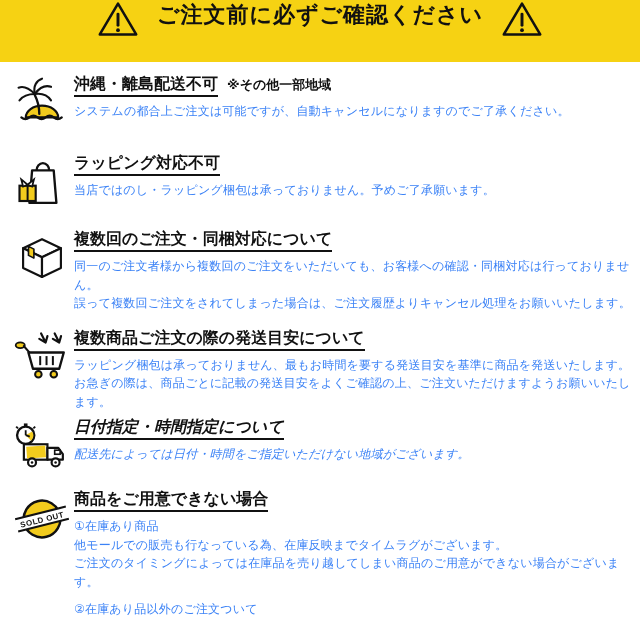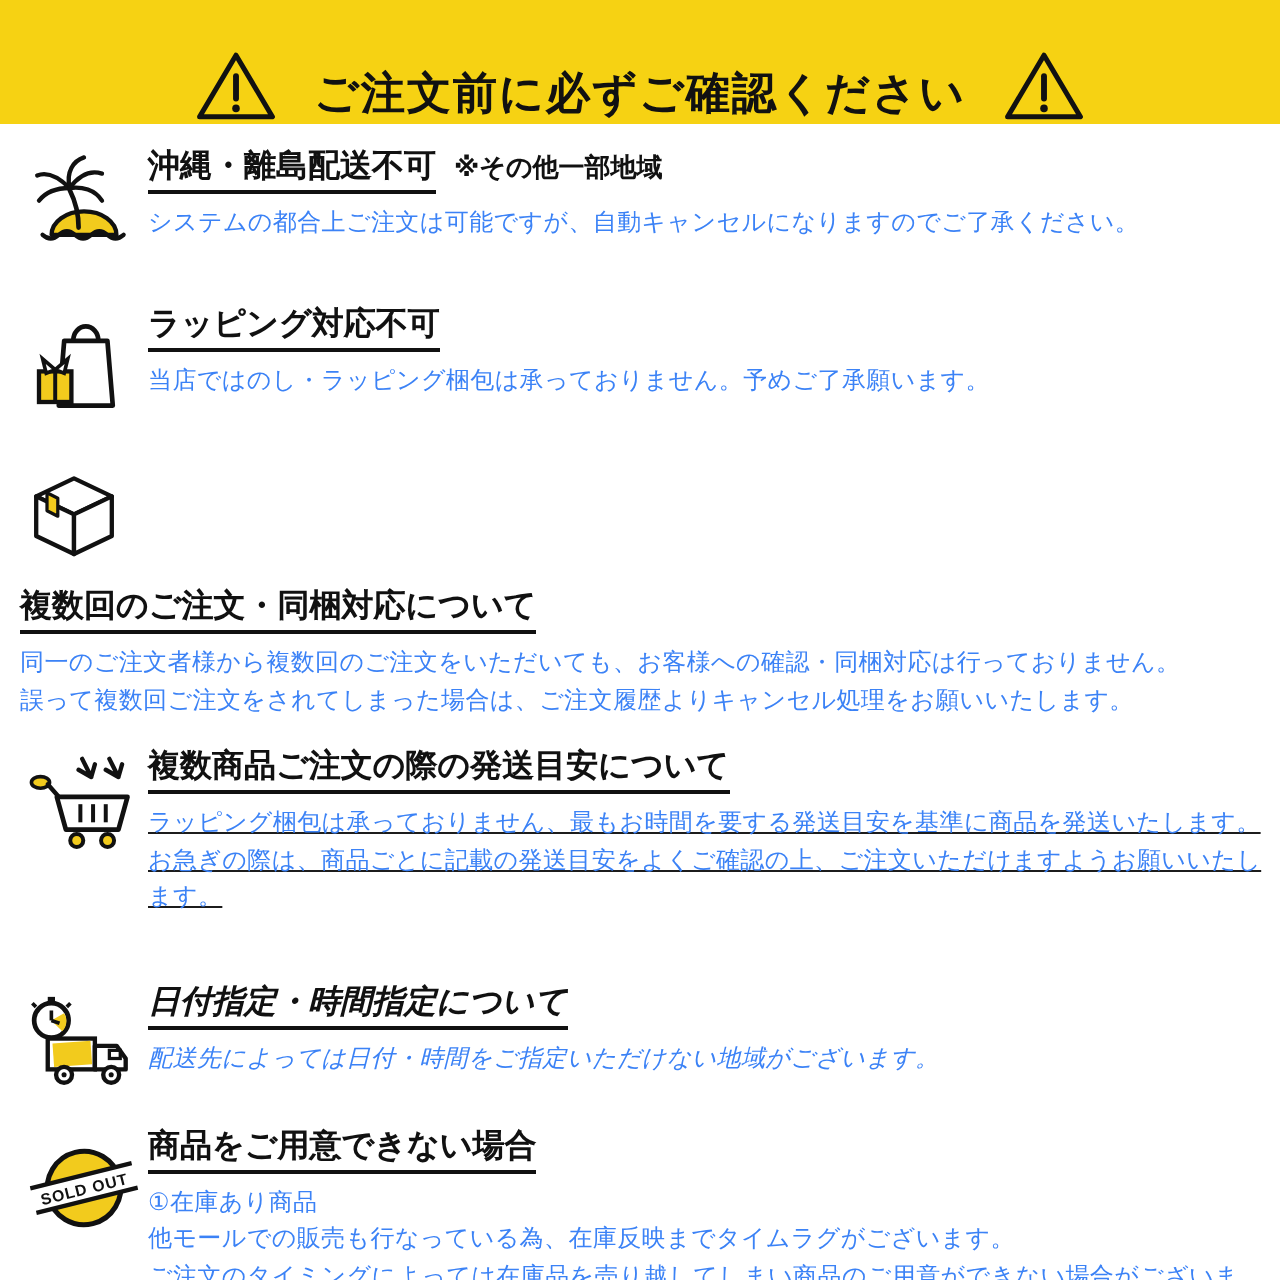--- a/index.html
+++ b/index.html
@@ -3,30 +3,30 @@
 <meta charset="utf-8">
 <style>
   html,body{margin:0;padding:0;}
   body{
     width:640px;height:640px;overflow:hidden;background:#ffffff;
     font-family:"Liberation Sans","DejaVu Sans",sans-serif;color:#1c1c1c;
   }
   .page{width:640px;height:640px;position:relative;}
   
   .banner{
-    height:62px;background:#F6D213;display:flex;align-items:flex-end;
+    height:62px;background:#F6D213;display:flex;align-items:flex-start;
     justify-content:center;gap:18px;
   }
   .banner-title{font-size:22px;font-weight:bold;letter-spacing:1px;color:#111;}
   .warn-svg{display:block;}
   
   .content{padding:12px 6px 0 10px;}
   .section{display:flex;align-items:flex-start;}
-  .mb-a{margin-bottom:22px;} .mb-b{margin-bottom:15px;flex-direction:column;}
-  .mb-c{margin-bottom:13px;font-style:italic;} .mb-d{margin-bottom:34px;text-decoration:underline;} .mb-e{margin-bottom:17px;}
+  .mb-a{margin-bottom:22px;} .mb-b{margin-bottom:15px;}
+  .mb-c{margin-bottom:13px;font-style:italic;} .mb-d{margin-bottom:6px;} .mb-e{margin-bottom:17px;}
   .icon-col{flex:0 0 64px;display:flex;justify-content:center;padding-top:1px;}
   .text-col{flex:1;min-width:0;padding-right:2px;}
   .sec-title{font-size:16px;font-weight:bold;color:#111;line-height:20px;margin-bottom:5px;white-space:nowrap;}
   .sec-title .u{display:inline-block;border-bottom:2px solid #111;padding-bottom:1px;}
   .sec-suffix{font-size:13px;font-weight:bold;margin-left:9px;}
   .body-line{font-size:12px;line-height:18.5px;color:#3b82f6;letter-spacing:0.2px;}
   .gap8{height:9px;}
   svg{display:block;}
 </style>
 </head>

